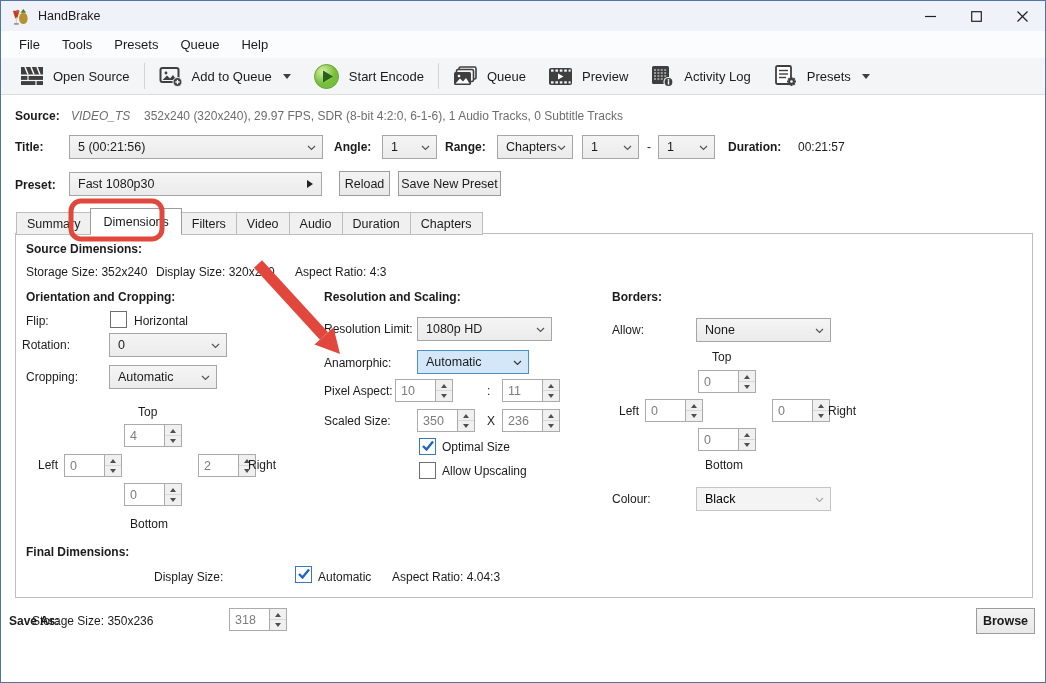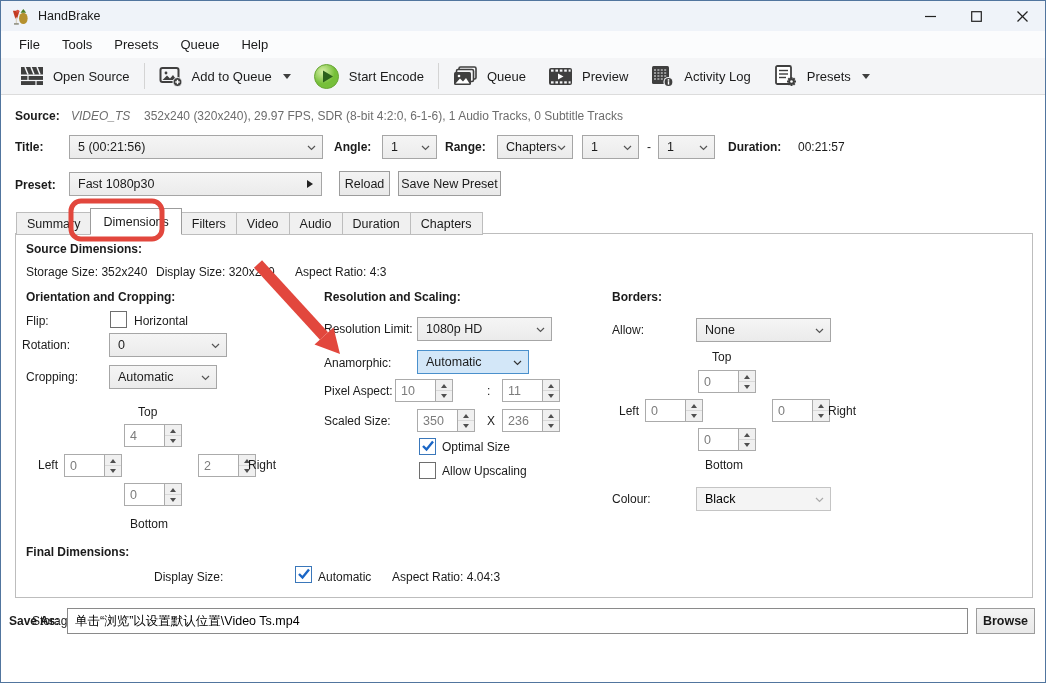--- a/index.html
+++ b/index.html
@@ -471,21 +471,20 @@
     <span class="cb checked" style="left:279px; top:332px;">
       <svg width="14" height="14">
           <polyline points="2,7 5.5,10.5 12,2.5" fill="none" stroke="#1a66c6" stroke-width="2.4"></polyline>
         </svg>
     </span>
     <span class="lbl" style="left:302px; top:336px;">Automatic</span>
     <span class="lbl" style="left:376px; top:336px;">Aspect Ratio: 4.04:3</span>
   </div>
 
   <span class="lbl blabel" style="left:8px; top:613px;">Save As:</span>
-  <input class="saveas-input" value="单击“浏览”以设置默认位置\Video Ts.mp4" style="">
   <div class="btn" style="left:975px; top:607px; width:59px; height:26px; font-weight:700;">
     <span>Browse</span>
   </div>
 
 
 </div>
 
 <svg class="annotation" width="1046" height="683" viewBox="0 0 1046 683">
   <rect x="71" y="201" width="91" height="38" rx="10" fill="none" stroke="#e2473d" stroke-width="5"></rect>
   <g>

